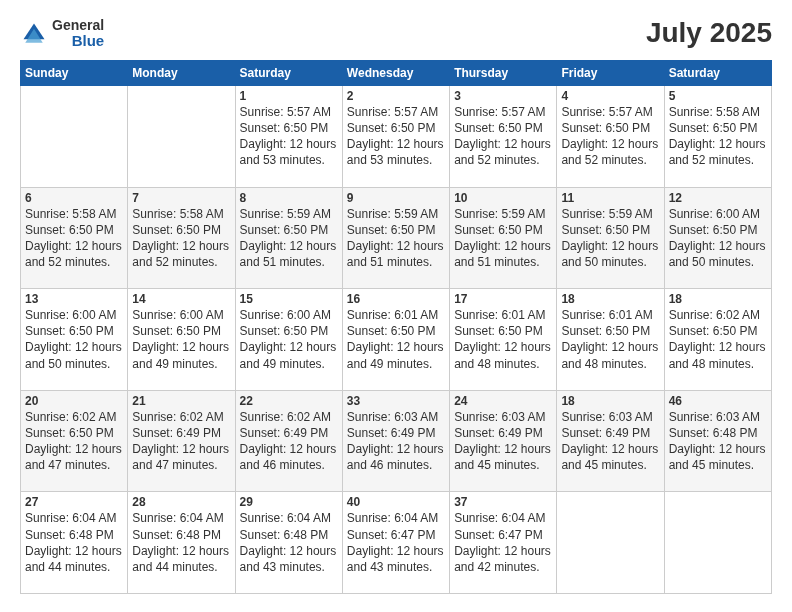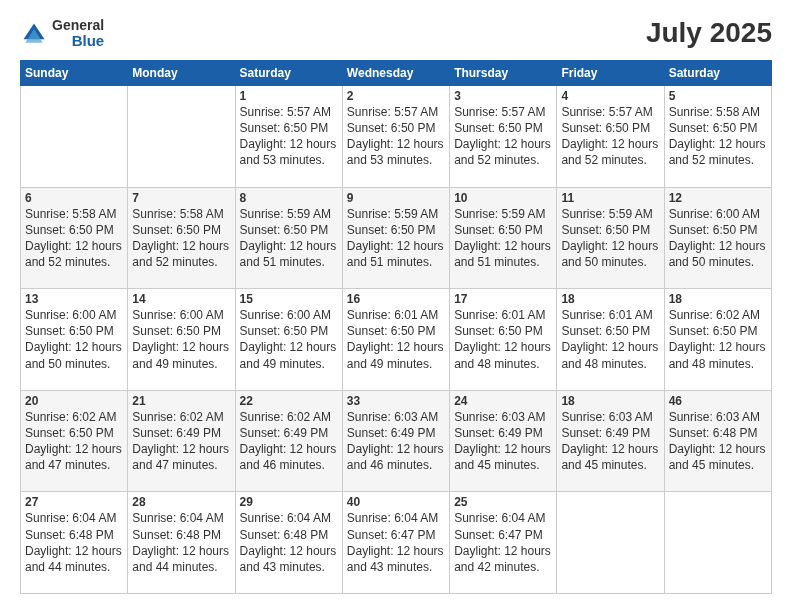--- a/index.html
+++ b/index.html
@@ -262,21 +262,21 @@
           </td>
           <td>
             <span class="day-num">29</span>
             <div class="day-info">Sunrise: 6:04 AM<br>Sunset: 6:48 PM<br>Daylight: 12 hours and 43 minutes.</div>
           </td>
           <td>
             <span class="day-num">40</span>
             <div class="day-info">Sunrise: 6:04 AM<br>Sunset: 6:47 PM<br>Daylight: 12 hours and 43 minutes.</div>
           </td>
           <td>
-            <span class="day-num">25</span>
+            <span class="day-num">37</span>
             <div class="day-info">Sunrise: 6:04 AM<br>Sunset: 6:47 PM<br>Daylight: 12 hours and 42 minutes.</div>
           </td>
           <td class="empty-cell"></td>
           <td class="empty-cell"></td>
         </tr>
       </tbody>
   </table>
 </div>
 
 </body></html>

